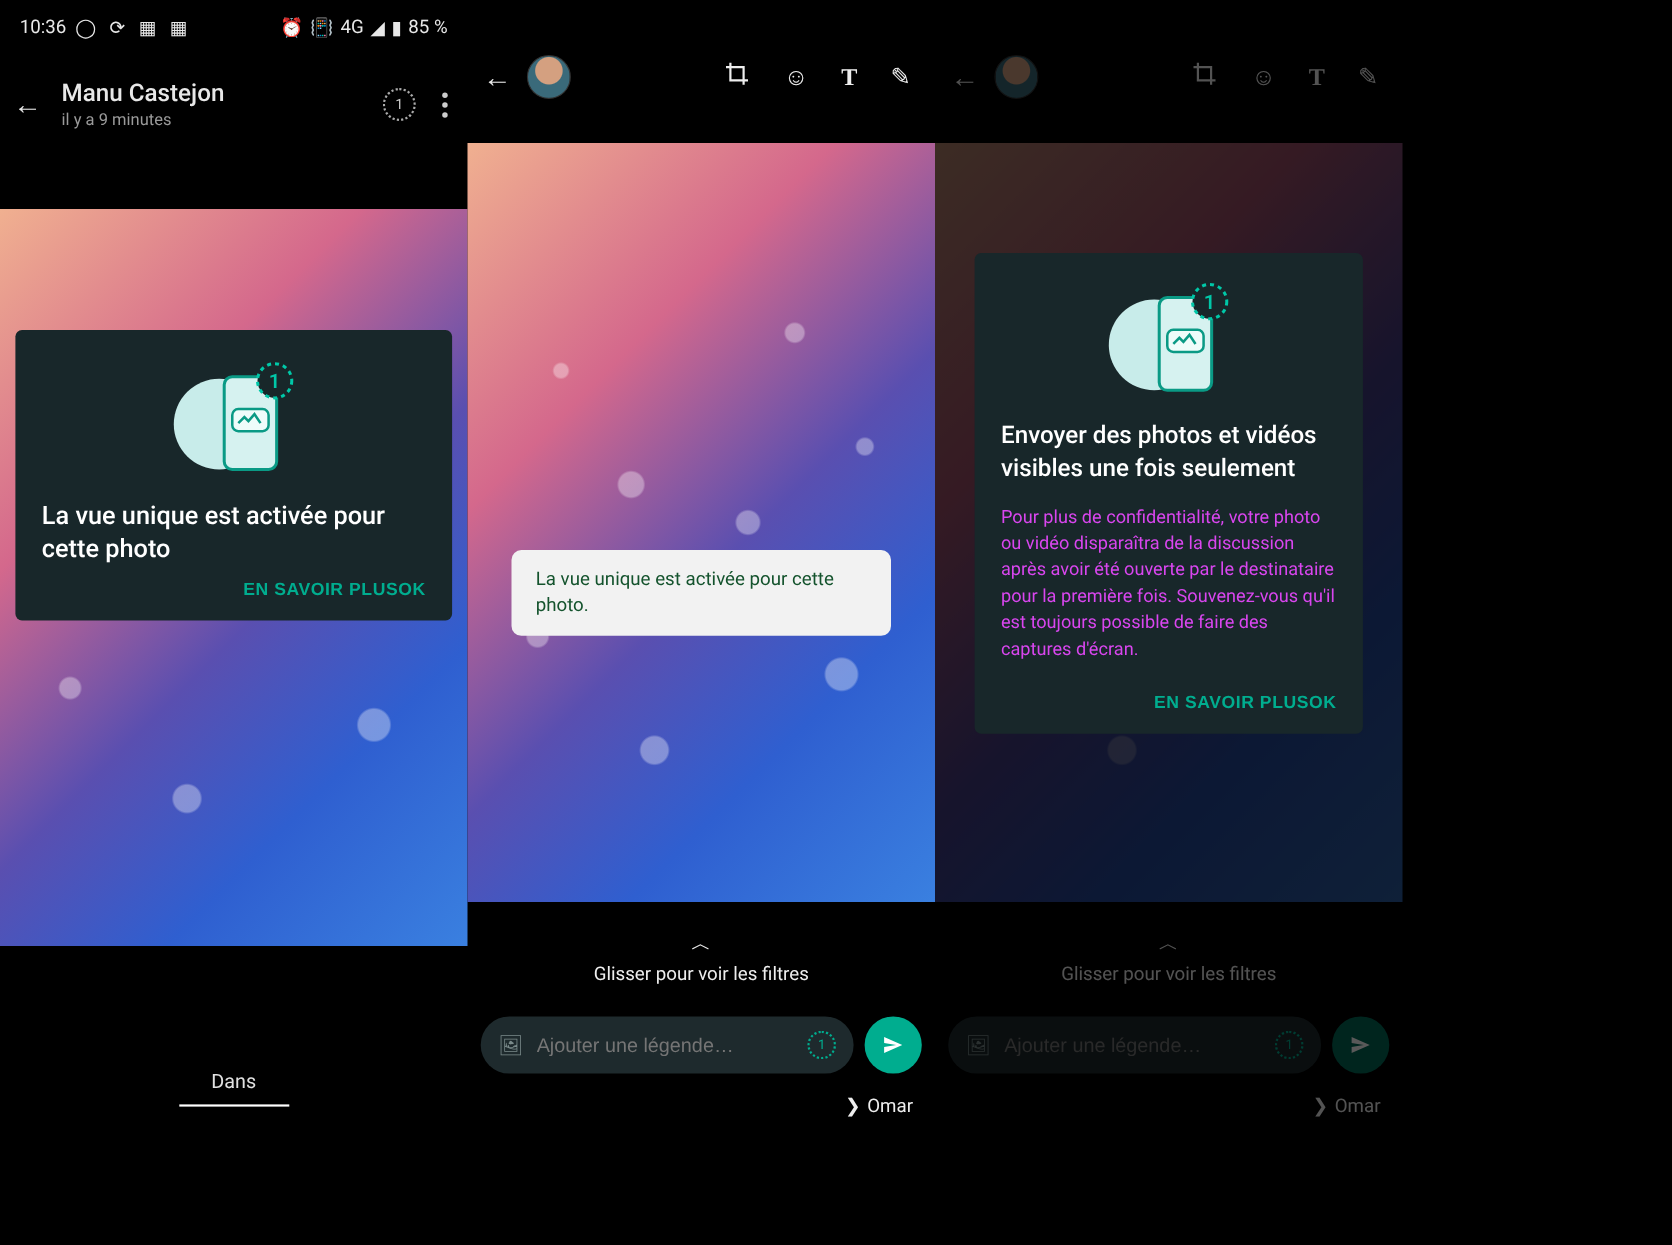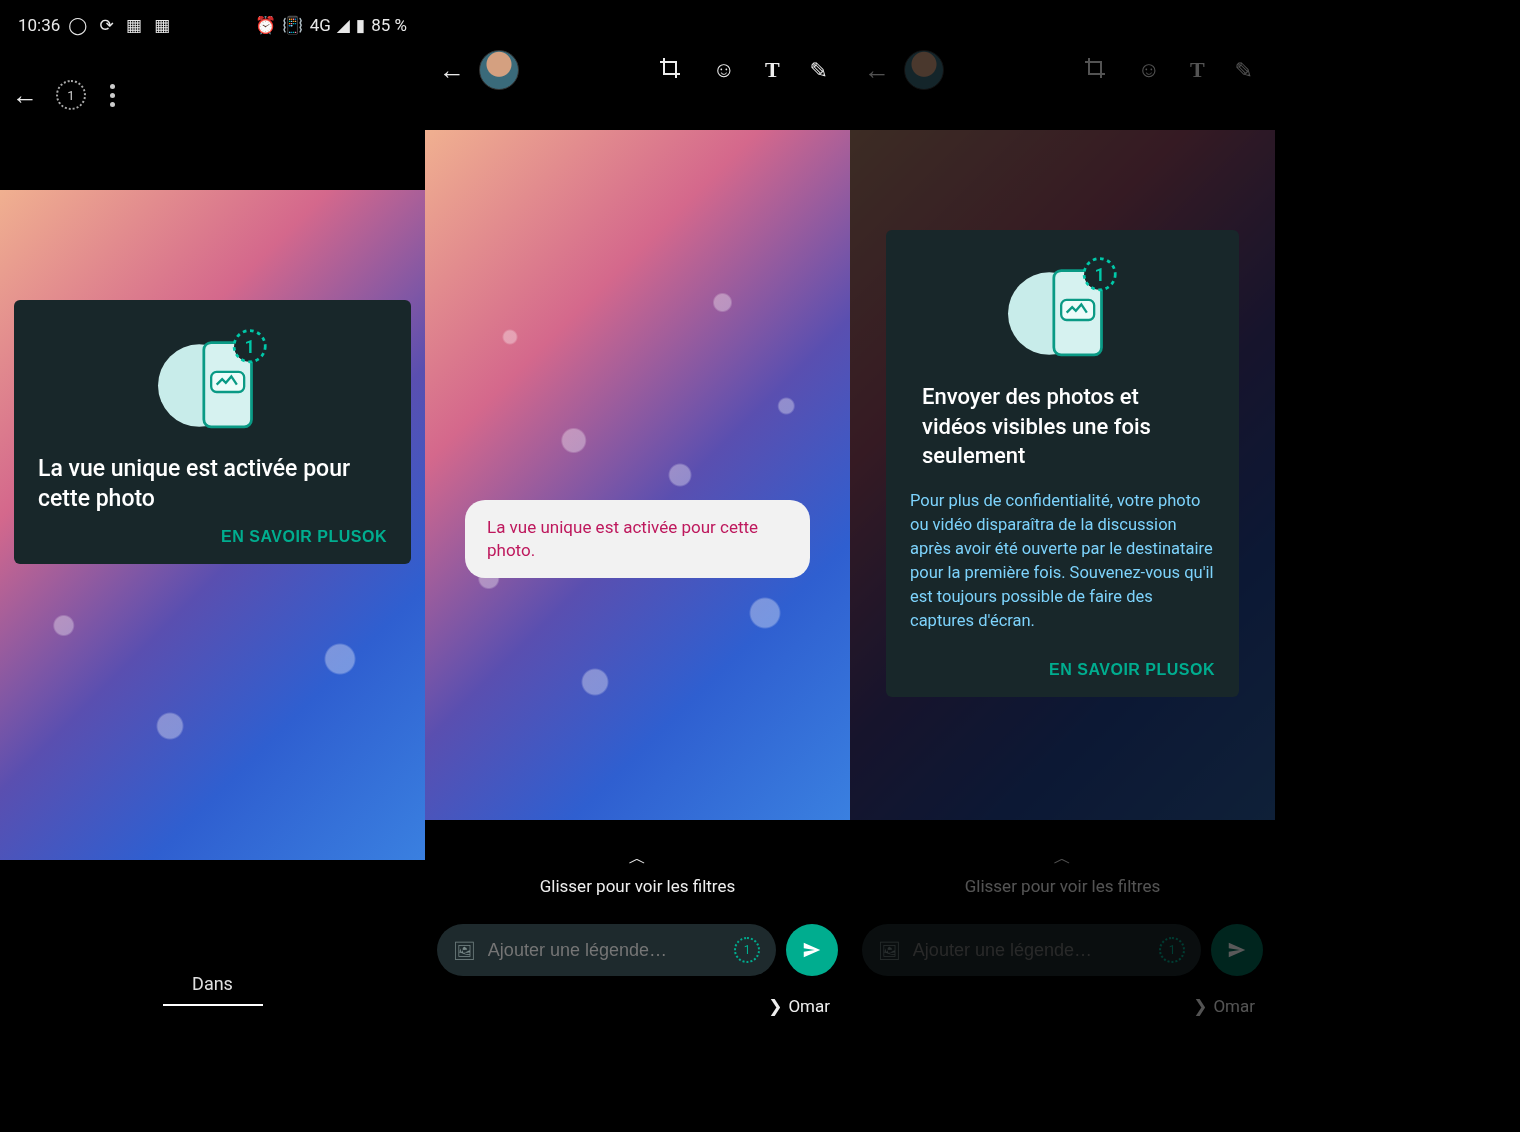--- a/index.html
+++ b/index.html
@@ -86,21 +86,21 @@
   .avatar {
     width:40px; height:40px; border-radius:50%;
     background: radial-gradient(circle at 50% 35%, #d4a080 0 12px, #3a6a7a 13px);
     border:1px solid #333;
   }
   .spacer { flex:1; }
   .tool-icon { color:#eee; font-size:22px; padding:0 8px; }
   .p2 .bg-img { top:130px; height:690px; }
   .toast {
     position:absolute; left:40px; right:40px; top:500px;
-    background:#f2f2f2; color:#be185d; border-radius:20px;
+    background:#f2f2f2; color:#14532d; border-radius:9px;
     padding:16px 22px; font-size:17px; line-height:1.35;
   }
   .filters-hint {
     position:absolute; bottom:160px; left:0; right:0; text-align:center;
     color:#eee; font-size:17px;
   }
   .filters-hint .chev { font-size:18px; display:block; margin-bottom:6px; }
   .composer {
     position:absolute; bottom:80px; left:12px; right:12px; height:52px;
     display:flex; align-items:center; gap:10px;
@@ -131,22 +131,22 @@
   }
 
   
   .p3 .p2-header, .p3 .filters-hint, .p3 .composer, .p3 .recipient { opacity:0.35; }
   .p3 .bg-img { top:130px; height:690px; filter: brightness(0.25); }
   .p3 .send-btn { background:#006b58; }
   .card3 {
     position:absolute; left:36px; right:36px; top:230px;
     background:#18272a; border-radius:6px; padding:24px 24px 18px;
   }
-  .card3 h2 { font-size:22px; font-weight:500; line-height:1.35; margin:14px 12px 18px; }
-  .card3 p { font-size:16.5px; color:#7dd3fc; line-height:1.45; margin-bottom:28px; }
+  .card3 h2 { font-size:22px; font-weight:500; line-height:1.35; margin:14px 0 18px; }
+  .card3 p { font-size:16.5px; color:#d946ef; line-height:1.45; margin-bottom:28px; }
 
   
   .crop-svg { width:24px; height:24px; stroke:#eee; stroke-width:2; fill:none; }
 </style>
 </head>
 <body>
 
 <div class="panel p1">
   <div class="statusbar">
     <span>10:36</span>
@@ -157,20 +157,24 @@
       <span>📳</span>
       <span>4G</span>
       <span>◢</span>
       <span>▮</span>
       <span>85 %</span>
     </span>
   </div>
 
   <div class="p1-header">
     <span class="back-arrow">←</span>
+    <div class="p1-title">
+      <div class="name">Manu Castejon</div>
+      <div class="sub">il y a 9 minutes</div>
+    </div>
     <span class="view-once-badge">1</span>
     <span class="more-dots">
         <span></span>
         <span></span>
         <span></span>
       </span>
   </div>
 
   <div class="bg-img"></div>
 

